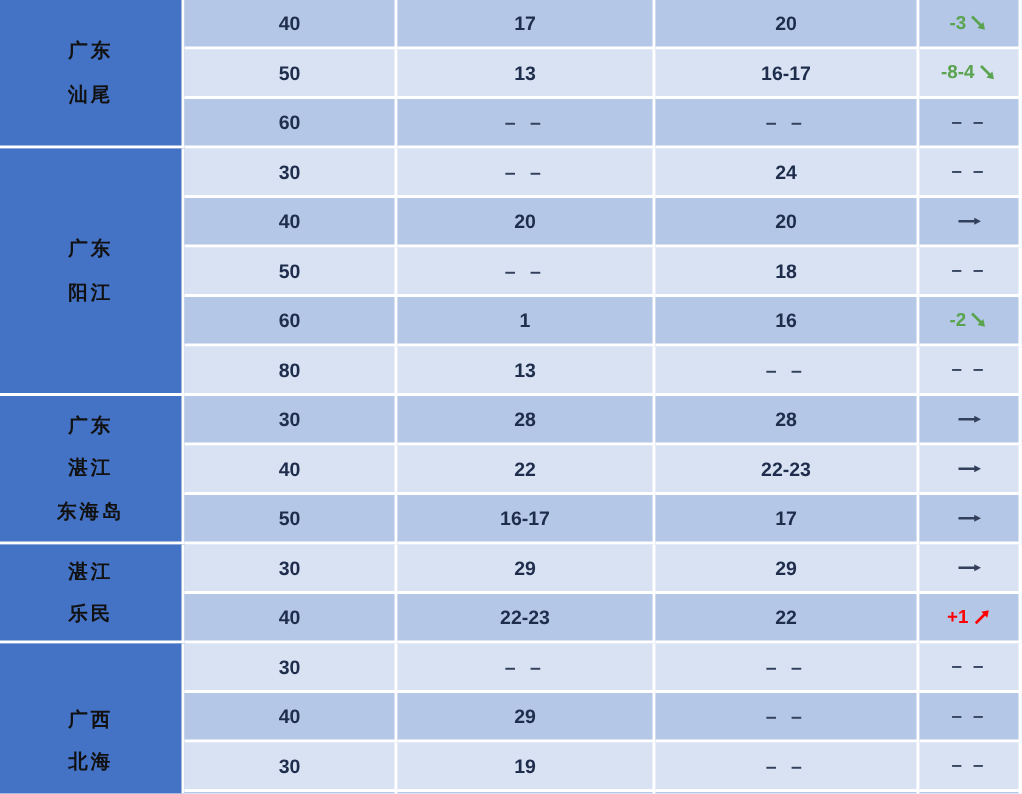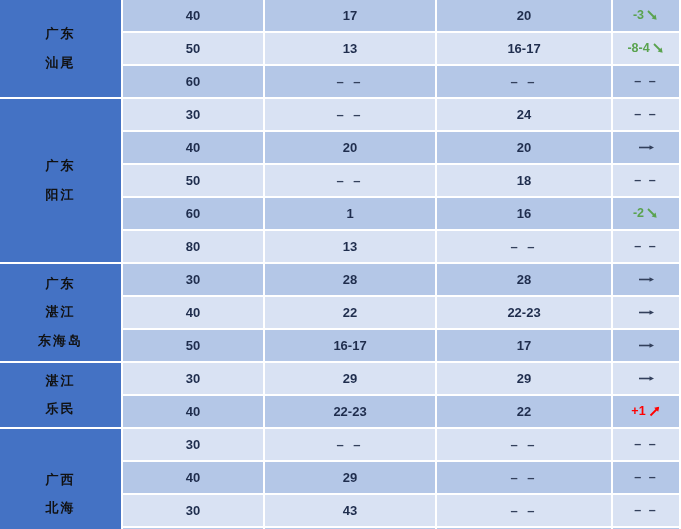--- a/index.html
+++ b/index.html
@@ -250,21 +250,21 @@
           <td class="data-cell trend"><span class="trend-none">– –</span></td>
         </tr>
         <tr class="row-dark">
           <td class="data-cell">40</td>
           <td class="data-cell">29</td>
           <td class="data-cell"><span class="dash-pair">– –</span></td>
           <td class="data-cell trend"><span class="trend-none">– –</span></td>
         </tr>
         <tr class="row-light">
           <td class="data-cell">30</td>
-          <td class="data-cell">43</td>
+          <td class="data-cell">19</td>
           <td class="data-cell"><span class="dash-pair">– –</span></td>
           <td class="data-cell trend"><span class="trend-none">– –</span></td>
         </tr>
         <tr class="row-dark last-row">
           <td class="data-cell">50</td>
           <td class="data-cell">20</td>
           <td class="data-cell"></td>
           <td class="data-cell trend"></td>
         </tr>
       </tbody>

